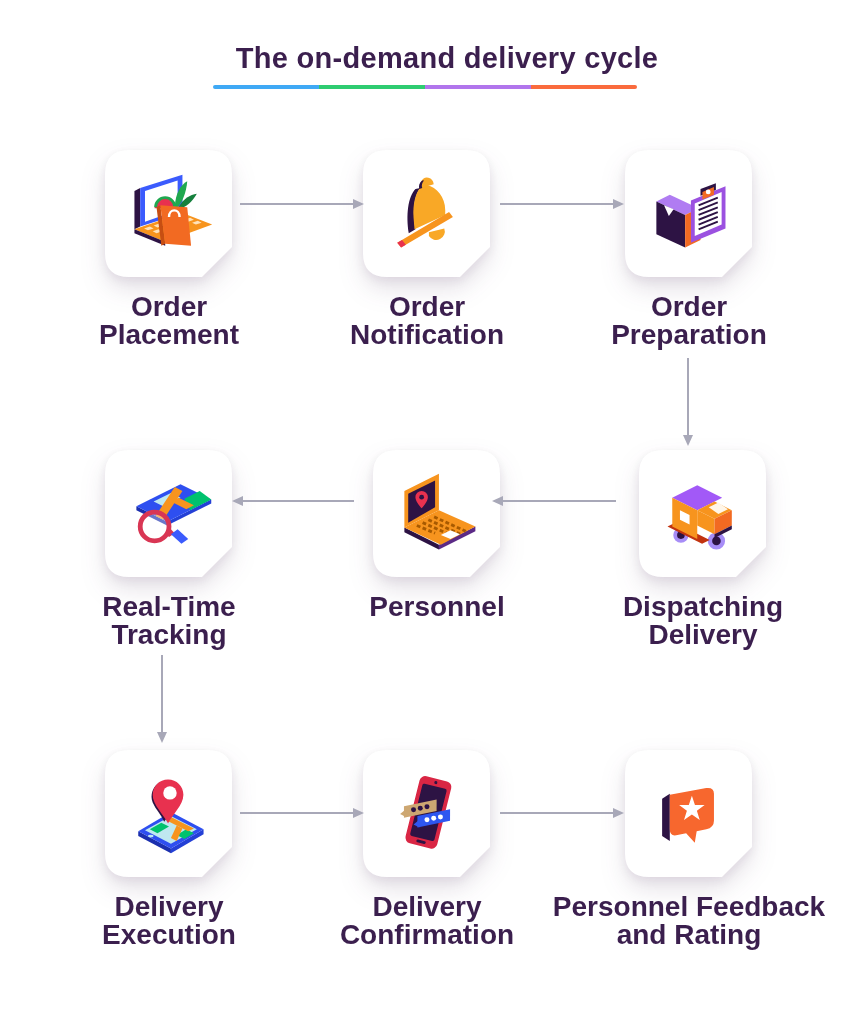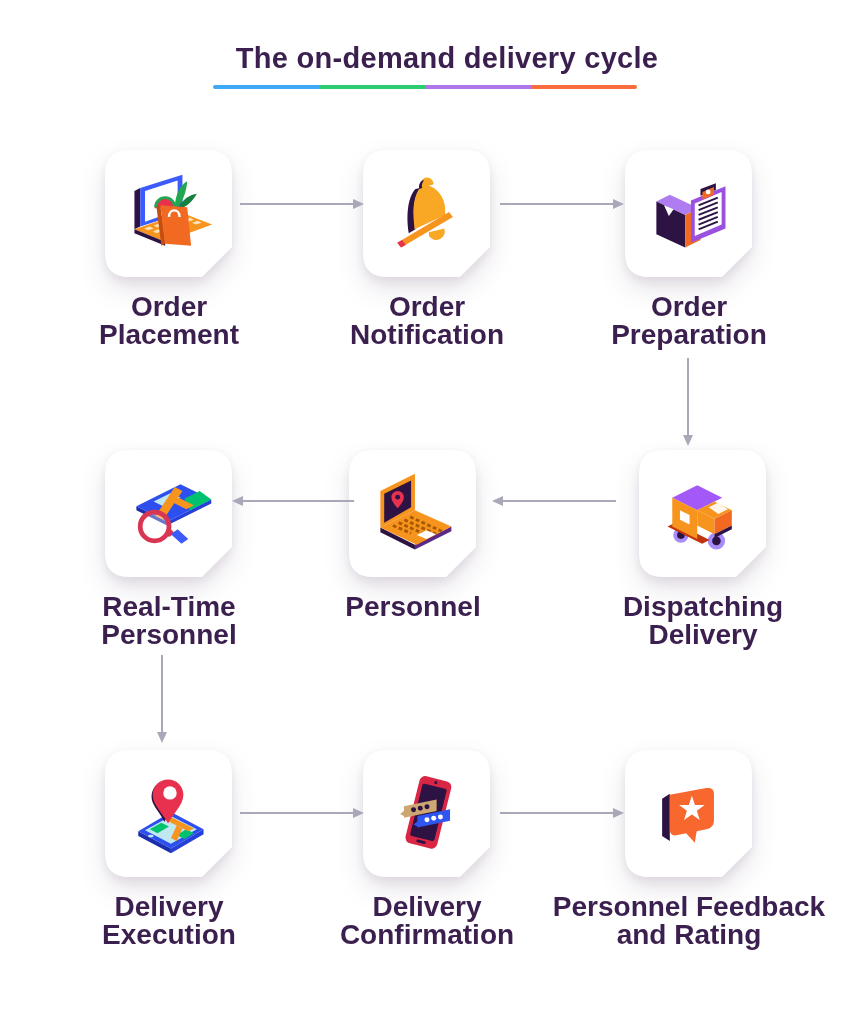--- a/index.html
+++ b/index.html
@@ -141,24 +141,24 @@
         <polygon points="34,37 52,28 62,33 44,42" fill="#BFE8F0"></polygon>
         <polygon points="56,22 64,26 44,56 36,52" fill="#F7941E"></polygon>
         <polygon points="52,37 60,33 76,41 68,45" fill="#F7941E"></polygon>
         <polygon points="46,70 52,66 56,70 50,74" fill="#D93654"></polygon>
         <polygon points="52,71 59,66 70,76 63,81" fill="#3B5BFD"></polygon>
         <circle cx="35" cy="63" r="15" fill="rgba(255,255,255,0.35)" stroke="#D93654" stroke-width="5"></circle>
       </svg>
     </div>
       </div>
     <div class="label">Real-Time
-Personnel</div>
-  </div>
-
-  <div class="cell" style="left:349px;top:450px;text-decoration:underline;">
+Tracking</div>
+  </div>
+
+  <div class="cell" style="left:373px;top:450px;text-decoration:underline;">
     <div class="card-wrap">
         <div class="card">
       <svg class="icon" viewBox="0 0 100 100">
         <polygon points="16,64 52,82 52,87 16,69" fill="#2D1344"></polygon>
         <polygon points="52,82 90,63 90,68 52,87" fill="#5B2A86"></polygon>
         <polygon points="16,64 52,46 90,63 54,82" fill="#F7941E"></polygon>
         <g stroke="#A85A00" stroke-width="3" stroke-dasharray="4 2.5" fill="none">
           <line x1="47" y1="53" x2="80" y2="68"></line>
           <line x1="41" y1="56" x2="74" y2="71"></line>
           <line x1="35" y1="59" x2="60" y2="70"></line>

